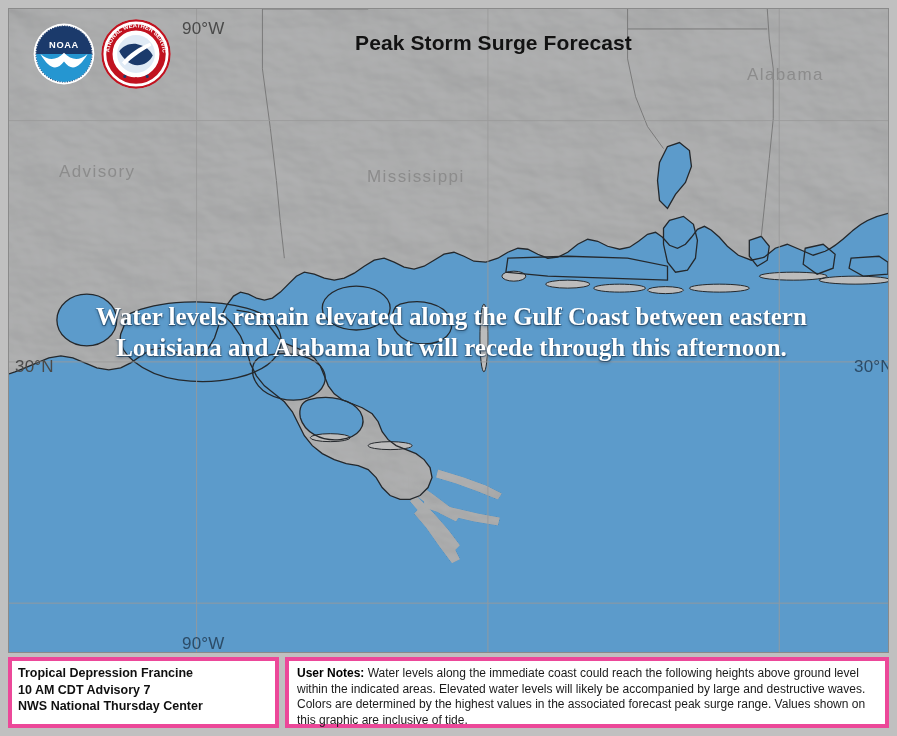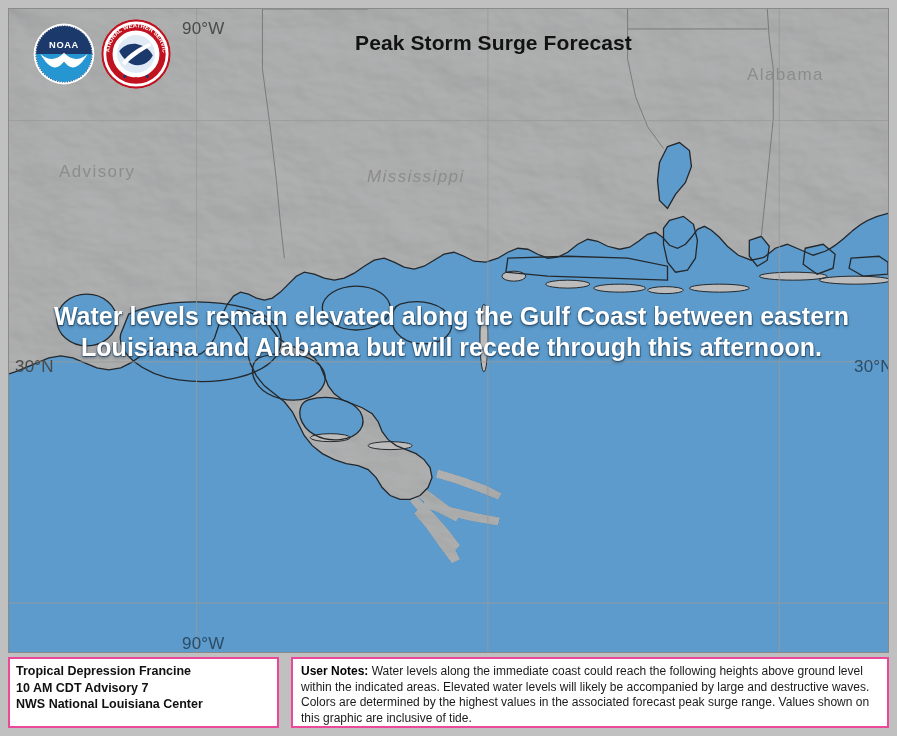--- a/index.html
+++ b/index.html
@@ -86,58 +86,58 @@
   #headline {
     position: absolute;
     left: 40px;
     top: 292px;
     width: 805px;
     text-align: center;
     color: #ffffff;
     font-size: 25px;
     font-weight: bold;
     line-height: 31px;
-    font-family: Liberation Sans, sans-serif;
+    font-family: Liberation Serif, serif;
     text-shadow:
        1px 1px 0 rgba(30,60,90,0.55),
       -1px 1px 0 rgba(30,60,90,0.35),
        0px 2px 3px rgba(20,50,80,0.45);
     pointer-events: none;
   }
 
   
   #bottom-bar {
     position: absolute;
     left: 8px;
     top: 657px;
     width: 881px;
     height: 71px;
     display: flex;
     gap: 0;
   }
   .panel {
     background: #ffffff;
-    border: 2px solid #ec4899;
+    border: 4px solid #ec4899;
     box-sizing: border-box;
   }
   #storm-info-panel {
     width: 271px;
     padding: 4px 0 0 6px;
   }
   .storm-line {
     font-size: 12.5px;
     color: #101010;
     font-weight: bold;
     line-height: 16.5px;
     font-family: "Liberation Sans", sans-serif;
     white-space: nowrap;
   }
   #user-notes-panel {
     flex: 1;
-    margin-left: 12px;
+    margin-left: 6px;
     padding: 5px 16px 0 8px;
   }
   #user-notes-text {
     font-size: 12px;
     line-height: 15.6px;
     color: #1a1a1a;
     font-family: "Liberation Sans", sans-serif;
   }
   #user-notes-label {
     font-weight: bold;
@@ -366,37 +366,37 @@
         <path d="M 26,46 C 32,38 42,34 52,36 C 62,38 70,44 74,52 C 70,60 62,66 52,66
                  C 42,66 32,58 26,46 Z" fill="#1b3a6b"></path>
         <path d="M 30,62 C 40,50 54,40 70,34 L 72,38 C 58,46 44,56 34,66 Z" fill="#ffffff"></path>
         <circle cx="34" cy="82" r="2.2" fill="#1b3a6b"></circle>
         <circle cx="50" cy="85" r="2.2" fill="#c1121f"></circle>
         <circle cx="66" cy="82" r="2.2" fill="#1b3a6b"></circle>
       </svg>
     </div>
 
     <div class="state-label" style="left:50px;top:153px;">Advisory</div>
-    <div class="state-label" style="left:358px;top:158px;font-style:italic;">Mississippi</div>
+    <div class="state-label" style="left:358px;top:158px;">Mississippi</div>
     <div class="state-label" style="left:738px;top:56px;">Alabama</div>
 
     <div class="grat-label" style="left:173px;top:10px;">90°W</div>
     <div class="grat-label on-water" style="left:173px;top:625px;">90°W</div>
     <div class="grat-label" style="left:6px;top:348px;">30°N</div>
     <div class="grat-label on-water" style="left:845px;top:348px;">30°N</div>
 
     <div id="headline">Water levels remain elevated along the Gulf Coast between eastern Louisiana and Alabama but will recede through this afternoon.</div>
   </div>
 
   <div id="bottom-bar">
 
     <div class="panel" id="storm-info-panel">
       <div class="storm-line">Tropical Depression Francine</div>
       <div class="storm-line">10 AM CDT Advisory 7</div>
-      <div class="storm-line">NWS National Louisiana Center</div>
+      <div class="storm-line">NWS National Thursday Center</div>
     </div>
 
     <div class="panel" id="user-notes-panel">
       <div id="user-notes-text"><span id="user-notes-label">User Notes:</span><span> Water levels along the immediate coast could reach the following heights above ground level within the indicated areas. Elevated water levels will likely be accompanied by large and destructive waves. Colors are determined by the highest values in the associated forecast peak surge range. Values shown on this graphic are inclusive of tide.</span></div>
     </div>
 
   </div>
 </div>
 
 </body></html>

